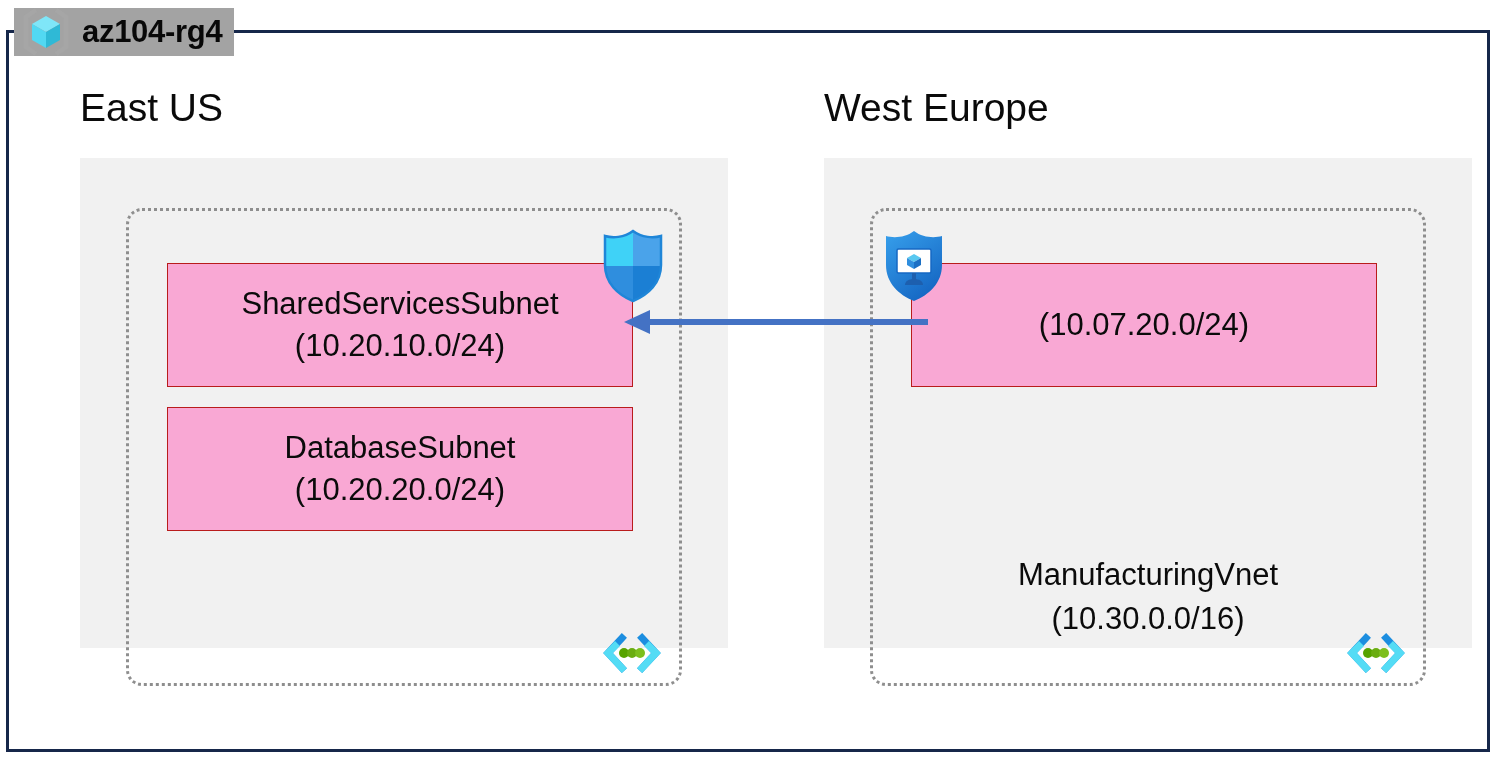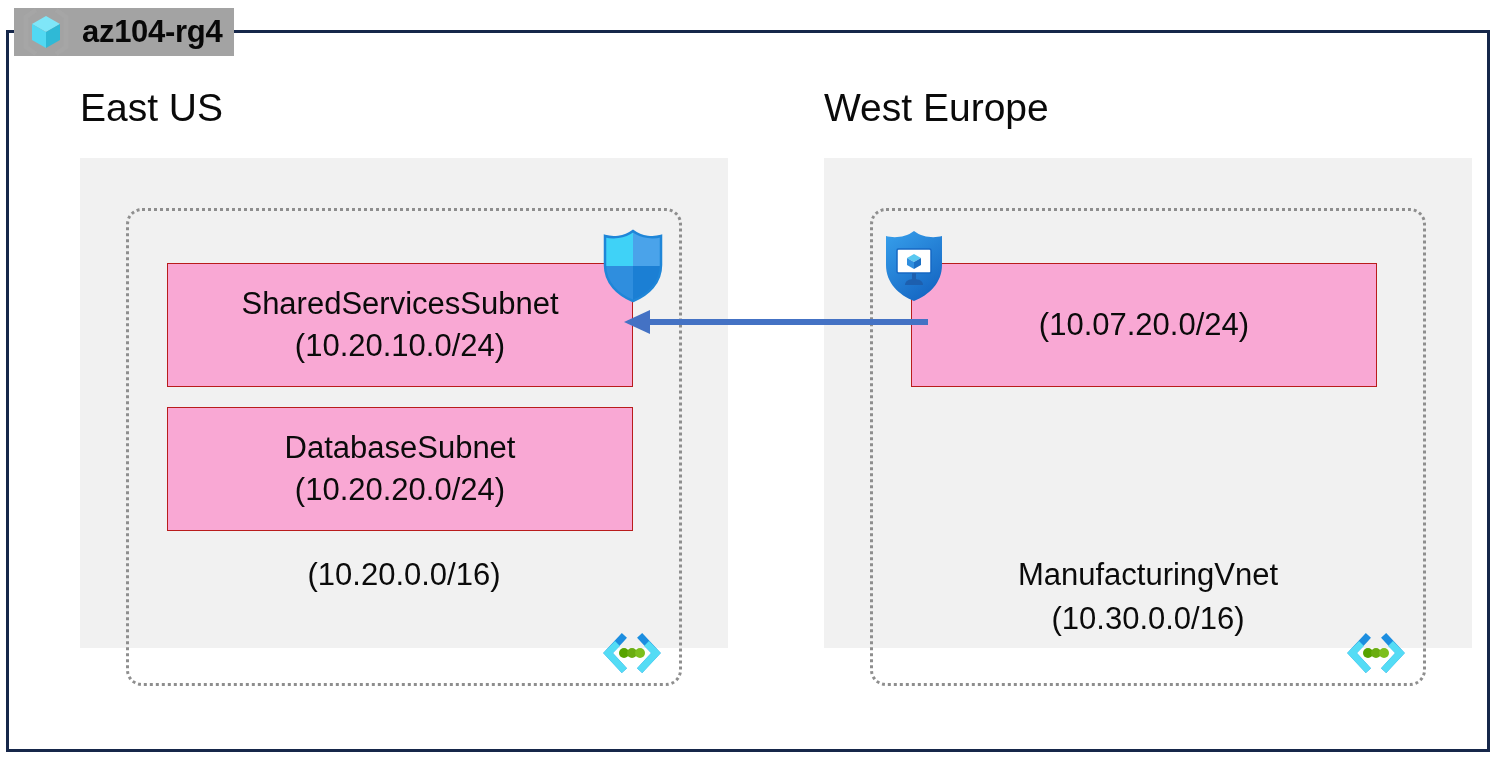--- a/index.html
+++ b/index.html
@@ -200,21 +200,20 @@
             <path d="M31 2 C22 9 10 9 3 7 L3 36 C3 54 16 66 31 72 C46 66 59 54 59 36 L59 7 C52 9 40 9 31 2 Z" fill="none" stroke="#1f86d8" stroke-width="2.5"></path>
           </svg>
         </span>
 
         <div class="subnet second">
           <span class="subnet-name">DatabaseSubnet</span>
           <span class="subnet-cidr">(10.20.20.0/24)</span>
         </div>
 
         <div class="vnet-name-block">
-          <div class="vnet-cidr">(10.20.0.0/16)</div>
         </div>
 
         <span class="vnet-icon">
           <svg viewBox="0 0 62 44" aria-hidden="true">
             <path d="M21 5 L7 20 L21 35" fill="none" stroke="#1c8ee0" stroke-width="7" stroke-linecap="square"></path>
             <path d="M14 13 L7 20 L21 35" fill="none" stroke="#54dcf5" stroke-width="7" stroke-linecap="square"></path>
             <path d="M41 5 L55 20 L41 35" fill="none" stroke="#1c8ee0" stroke-width="7" stroke-linecap="square"></path>
             <path d="M48 13 L55 20 L41 35" fill="none" stroke="#54dcf5" stroke-width="7" stroke-linecap="square"></path>
             <circle cx="23" cy="20" r="5" fill="#57a300"></circle>
             <circle cx="31" cy="20" r="5" fill="#6aad11"></circle>

